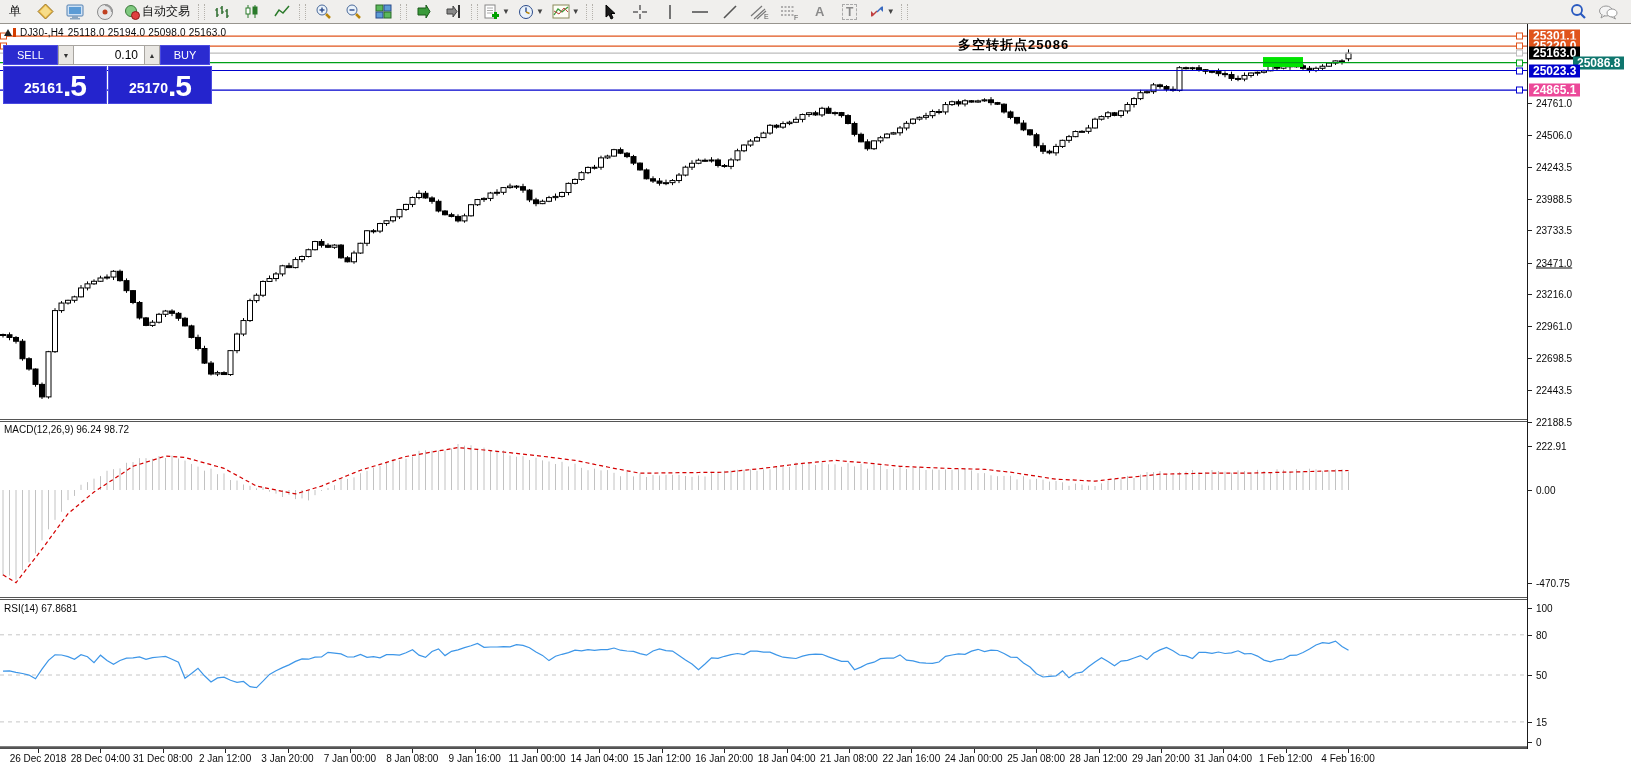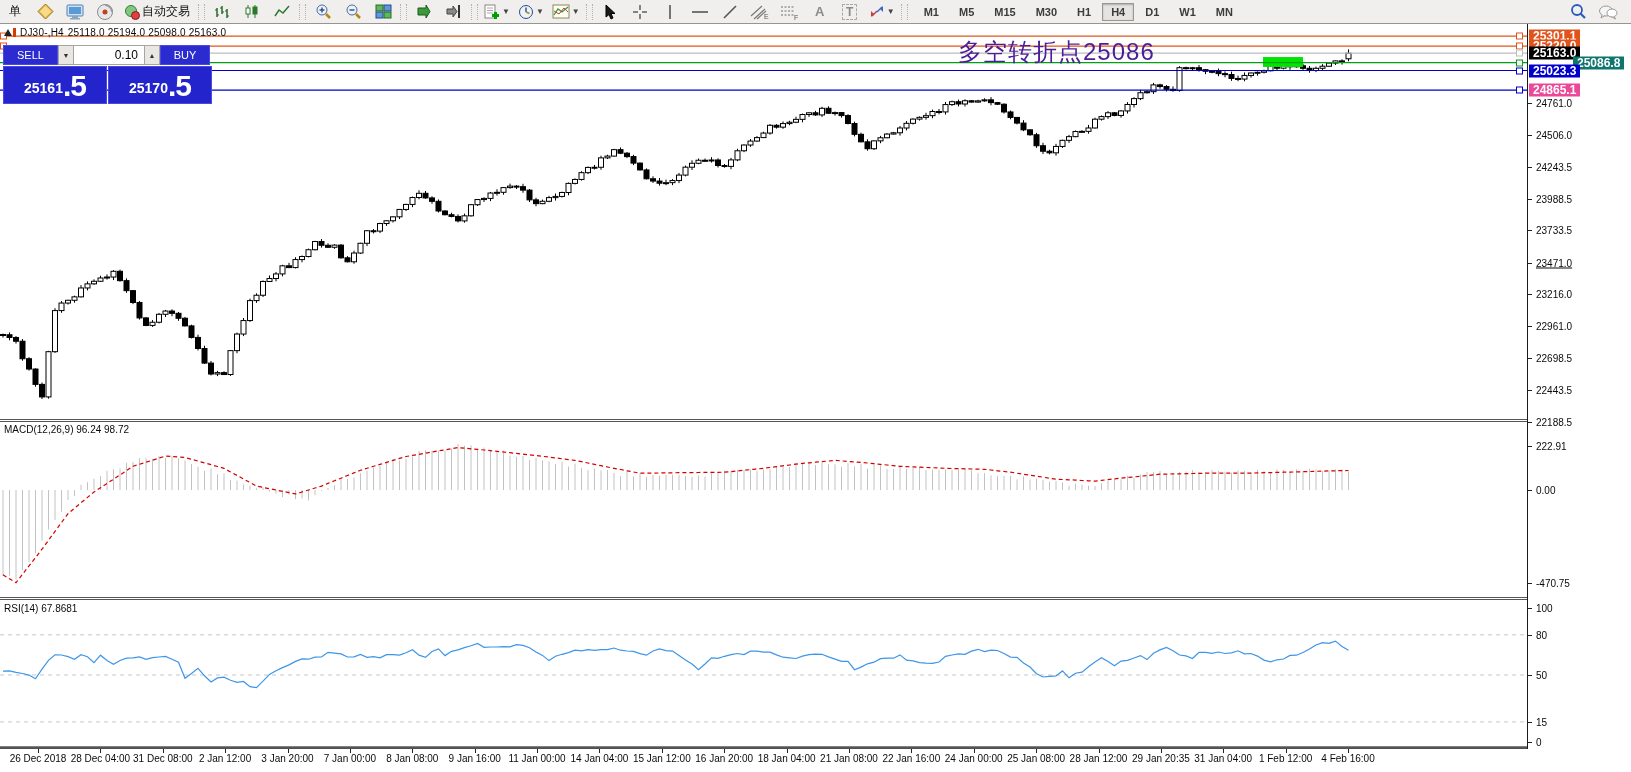--- a/index.html
+++ b/index.html
@@ -22,21 +22,21 @@
 
   
   .plot-svg{position:absolute;left:0;top:24px;}
   .axis-col{position:absolute;left:1527px;top:24px;width:104px;height:725px;border-left:1px solid #1a1a1a;background:#fff;}
   .chart-title{position:absolute;left:4px;top:27px;display:flex;align-items:center;font-size:10px;color:#0a0a0a;}
   .chart-title .txt{margin-left:4px;letter-spacing:0.2px;}
   .sym-ico{width:12px;height:9px;position:relative;}
   .sym-ico .tri{position:absolute;left:0;top:1px;width:0;height:0;border-left:4px solid transparent;border-right:4px solid transparent;border-bottom:7px solid #222;}
   .sym-ico .bar{position:absolute;right:0;top:0;width:3px;height:9px;background:#d43d00;}
 
-  .annotation{position:absolute;left:958px;top:36px;font-size:24px;font-weight:normal;color:#4c1d95;
+  .annotation{position:absolute;left:958px;top:36px;font-size:13px;font-weight:bold;color:#000000;
     letter-spacing:1px;white-space:nowrap;}
 
   
   .badge{position:absolute;left:1529px;height:13px;line-height:13px;padding:0 4px;font-size:12px;
     font-weight:bold;color:#fff;transform:translateY(-50%);white-space:nowrap;}
   .tickline{position:absolute;left:1527px;width:5px;height:1px;background:#222;}
   .ticktxt{position:absolute;left:1536px;font-size:10px;color:#0a0a0a;transform:translateY(-50%);white-space:nowrap;}
   .lmark{position:absolute;width:7px;height:7px;background:#fff;box-sizing:border-box;transform:translateY(-50%);}
   .panel-label{position:absolute;font-size:10px;color:#0a0a0a;}
   .timelabel{position:absolute;top:753px;font-size:10px;color:#0a0a0a;transform:translateX(-50%);white-space:nowrap;}
@@ -265,31 +265,20 @@
       <svg width="16" height="15">
           <polygon points="2,13 2,7 5,10" fill="#c04040"></polygon>
           <line x1="3" y1="12" x2="8" y2="7" stroke="#c04040" stroke-width="1.4"></line>
           <polygon points="14,2 14,8 11,5" fill="#3a6ac0"></polygon>
           <line x1="13" y1="3" x2="8" y2="8" stroke="#3a6ac0" stroke-width="1.4"></line>
         </svg>
       <span class="caret">▼</span>
     </div>
 
     <div class="tb-grip"></div>
-    <div class="tf-group" id="tf-group">
-        <div class="tf">M1</div>
-        <div class="tf">M5</div>
-        <div class="tf">M15</div>
-        <div class="tf">M30</div>
-        <div class="tf">H1</div>
-        <div class="tf active">H4</div>
-        <div class="tf">D1</div>
-        <div class="tf">W1</div>
-        <div class="tf">MN</div>
-      </div>
 
     <div class="tb-right">
       <div class="tb-btn">
         <svg width="17" height="17">
             <circle cx="7" cy="7" r="5" fill="none" stroke="#2a5ac0" stroke-width="1.8"></circle>
             <line x1="10.5" y1="10.5" x2="15" y2="15" stroke="#2a5ac0" stroke-width="2.2"></line>
           </svg>
       </div>
       <div class="tb-btn">
         <svg width="20" height="16">
@@ -1031,21 +1020,21 @@
       <div class="timelabel" style="left:849.0px;">21 Jan 08:00</div>
       <div class="timetick" style="left:911.3px;"></div>
       <div class="timelabel" style="left:911.3px;">22 Jan 16:00</div>
       <div class="timetick" style="left:973.7px;"></div>
       <div class="timelabel" style="left:973.7px;">24 Jan 00:00</div>
       <div class="timetick" style="left:1036.1px;"></div>
       <div class="timelabel" style="left:1036.1px;">25 Jan 08:00</div>
       <div class="timetick" style="left:1098.5px;"></div>
       <div class="timelabel" style="left:1098.5px;">28 Jan 12:00</div>
       <div class="timetick" style="left:1160.9px;"></div>
-      <div class="timelabel" style="left:1160.9px;">29 Jan 20:35</div>
+      <div class="timelabel" style="left:1160.9px;">29 Jan 20:00</div>
       <div class="timetick" style="left:1223.2px;"></div>
       <div class="timelabel" style="left:1223.2px;">31 Jan 04:00</div>
       <div class="timetick" style="left:1285.6px;"></div>
       <div class="timelabel" style="left:1285.6px;">1 Feb 12:00</div>
       <div class="timetick" style="left:1348.0px;"></div>
       <div class="timelabel" style="left:1348.0px;">4 Feb 16:00</div>
     </div>
 
   <div class="chart-title">
     <span class="sym-ico">

